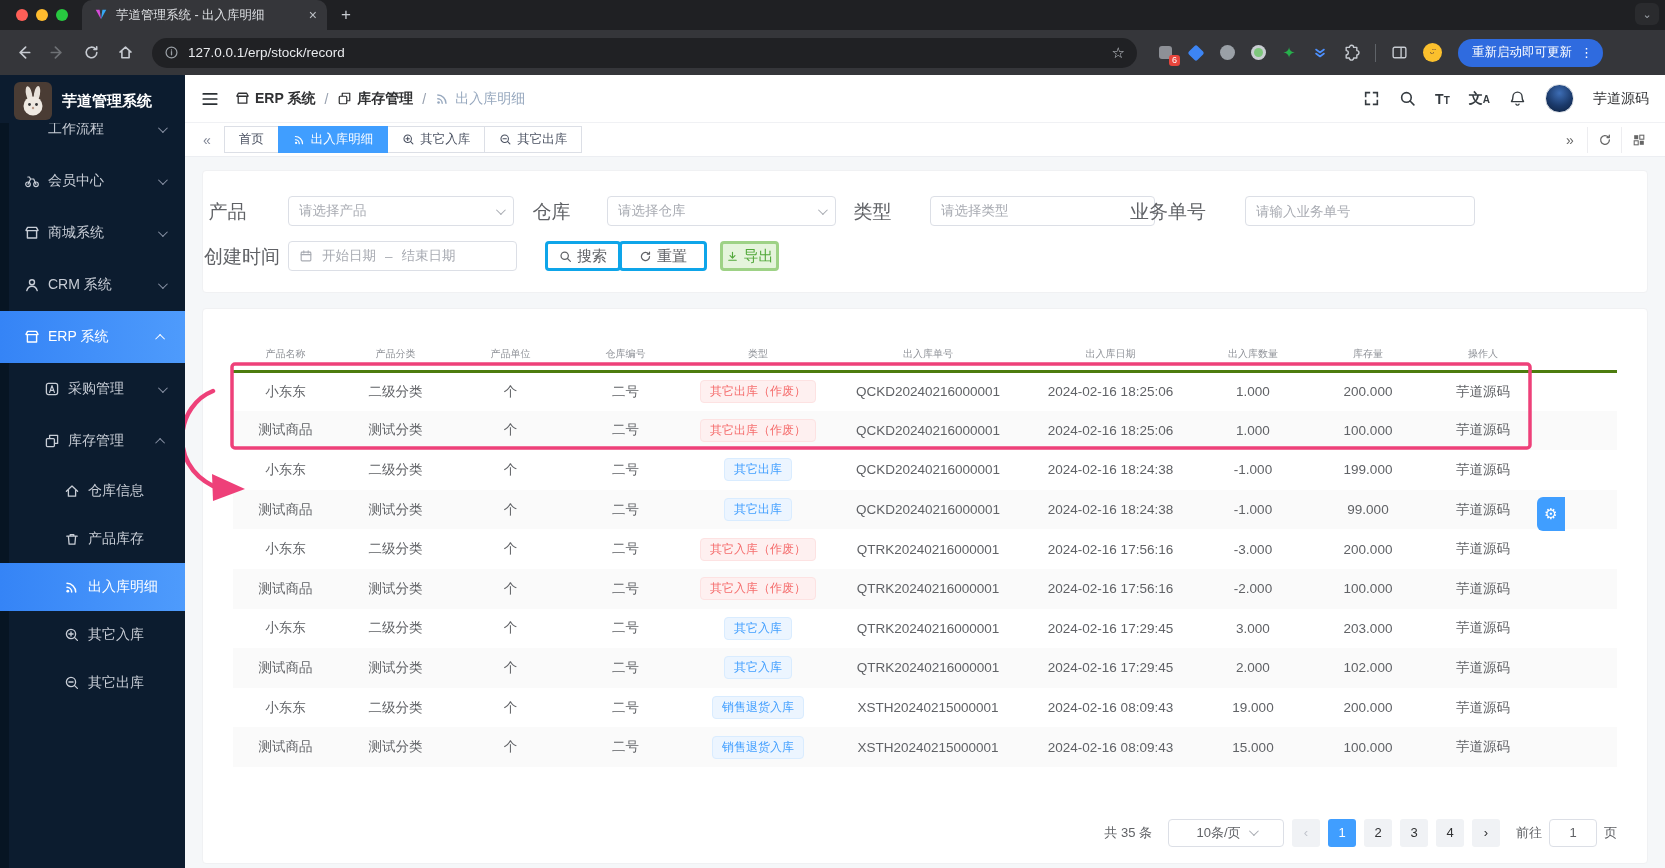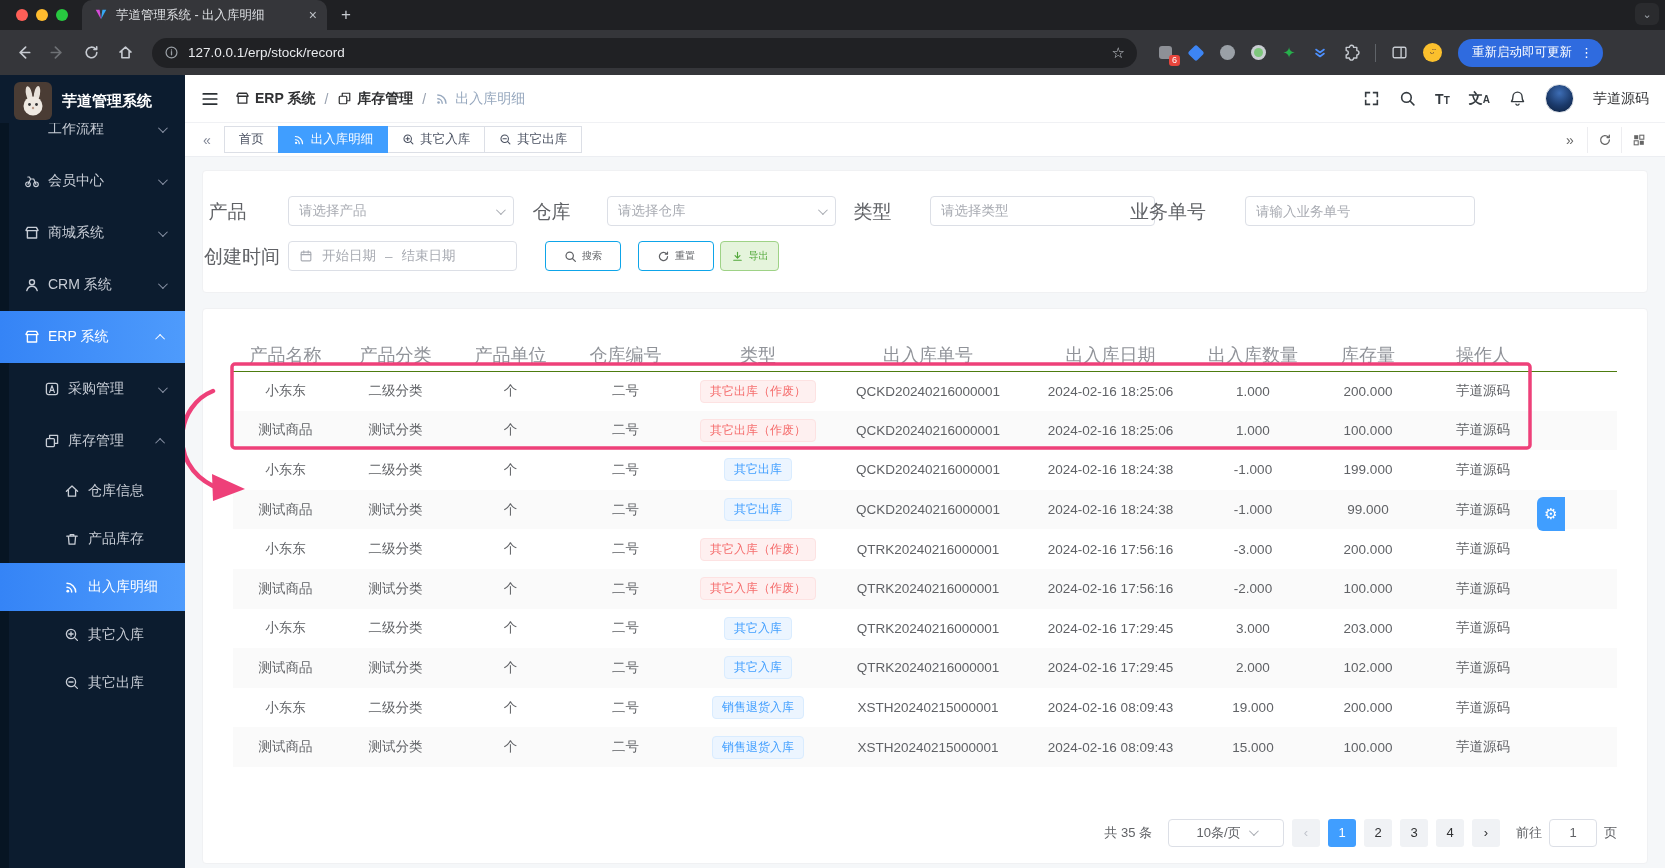--- a/index.html
+++ b/index.html
@@ -99,29 +99,29 @@
   .f-label{position:absolute;font-size:19px;color:#606266;line-height:30px;text-align:center}
   .f-box{position:absolute;height:30px;border:1px solid #dcdfe6;border-radius:4px;background:#fff;
          display:flex;align-items:center;padding:0 10px;font-size:13.5px;color:#a8abb2;gap:7px}
   .f-box .ph{flex:1;white-space:nowrap;overflow:hidden}
   .sel-chev{width:7px;height:7px;border-right:1.3px solid #a8abb2;border-bottom:1.3px solid #a8abb2;
             transform:rotate(45deg) translateY(-2px);flex-shrink:0}
   .f-box svg{width:14px;height:14px;color:#a8abb2;flex-shrink:0}
   input.f-input{outline:none;border:none;width:100%;font-size:13.5px;color:#606266;font-family:inherit}
   input.f-input::placeholder{color:#a8abb2}
   .btn{position:absolute;height:30px;border-radius:4px;display:flex;align-items:center;justify-content:center;
-       gap:5px;font-size:10px;cursor:pointer;border:1px solid #0ea5e9;background:#fff;color:#606266}
+       gap:5px;font-size:15px;cursor:pointer;border:3px solid #0ea5e9;background:#fff;color:#606266}
   .btn svg{width:13px;height:13px}
   .btn.green{background:#e5f4dc;border-color:#9ed286;color:#51a83a}
 
   
   .table-card{margin-top:15px;padding:30px 30px 16px;min-height:554px}
   table{width:100%;border-collapse:collapse;table-layout:fixed}
-  thead th{height:32px;font-size:18px;font-weight:500;color:#909399;text-align:center;
-           border-bottom:1px solid #4d7c0f;padding:0}
+  thead th{height:32px;font-size:10px;font-weight:500;color:#909399;text-align:center;
+           border-bottom:3px solid #4d7c0f;padding:0}
   tbody td{height:39.6px;font-size:13.5px;color:#606266;text-align:center;padding:0;white-space:nowrap}
   tbody tr:nth-child(even){background:#fafafa}
   .tag{display:inline-block;font-size:12px;line-height:19px;padding:1px 9px;border-radius:4px}
   .tag.danger{color:#f56c6c;background:#fef0f0;border:1px solid #fde2e2}
   .tag.primary{color:#409eff;background:#ecf5ff;border:1px solid #d9ecff}
 
   .pagination{display:flex;align-items:center;justify-content:flex-end;gap:8px;margin-top:52px;
               font-size:13px;color:#606266}
   .pg-total{margin-right:8px}
   .pg-size{width:116px;height:28px;border:1px solid #dcdfe6;border-radius:4px;display:flex;align-items:center;
@@ -591,21 +591,21 @@
             <span class="ph" style="flex:0 0 auto">开始日期</span>
             <span style="color:#a8abb2">–</span>
             <span class="ph">结束日期</span>
           </div>
           <button class="btn" style="left:342px;top:70px;width:76px">
             <svg viewBox="0 0 16 16">
                 <use href="#i-search"></use>
               </svg>
             <span>搜索</span>
           </button>
-          <button class="btn" style="left:435px;top:70px;width:76px">
+          <button class="btn" style="left:416px;top:70px;width:88px">
             <svg viewBox="0 0 16 16">
                 <use href="#i-reload"></use>
               </svg>
             <span>重置</span>
           </button>
           <button class="btn green" style="left:517px;top:70px;width:59px">
             <svg viewBox="0 0 16 16">
                 <use href="#i-download"></use>
               </svg>
             <span>导出</span>

